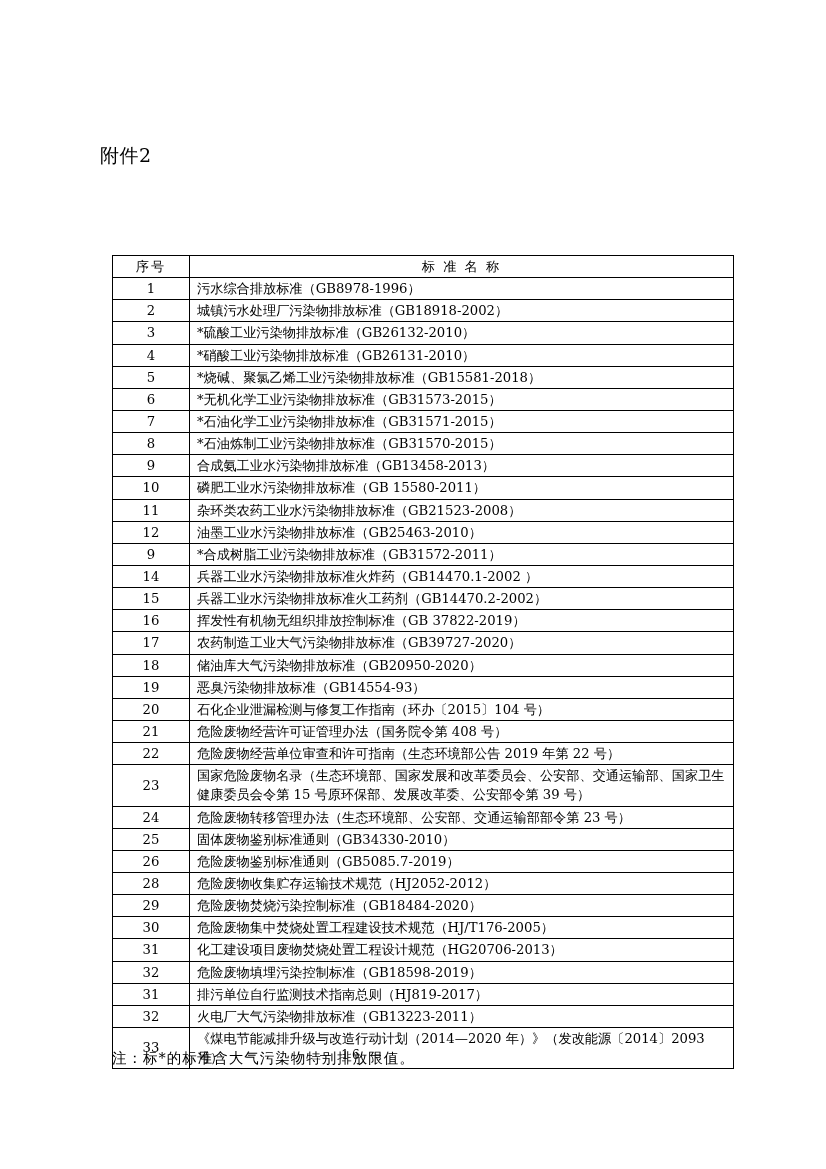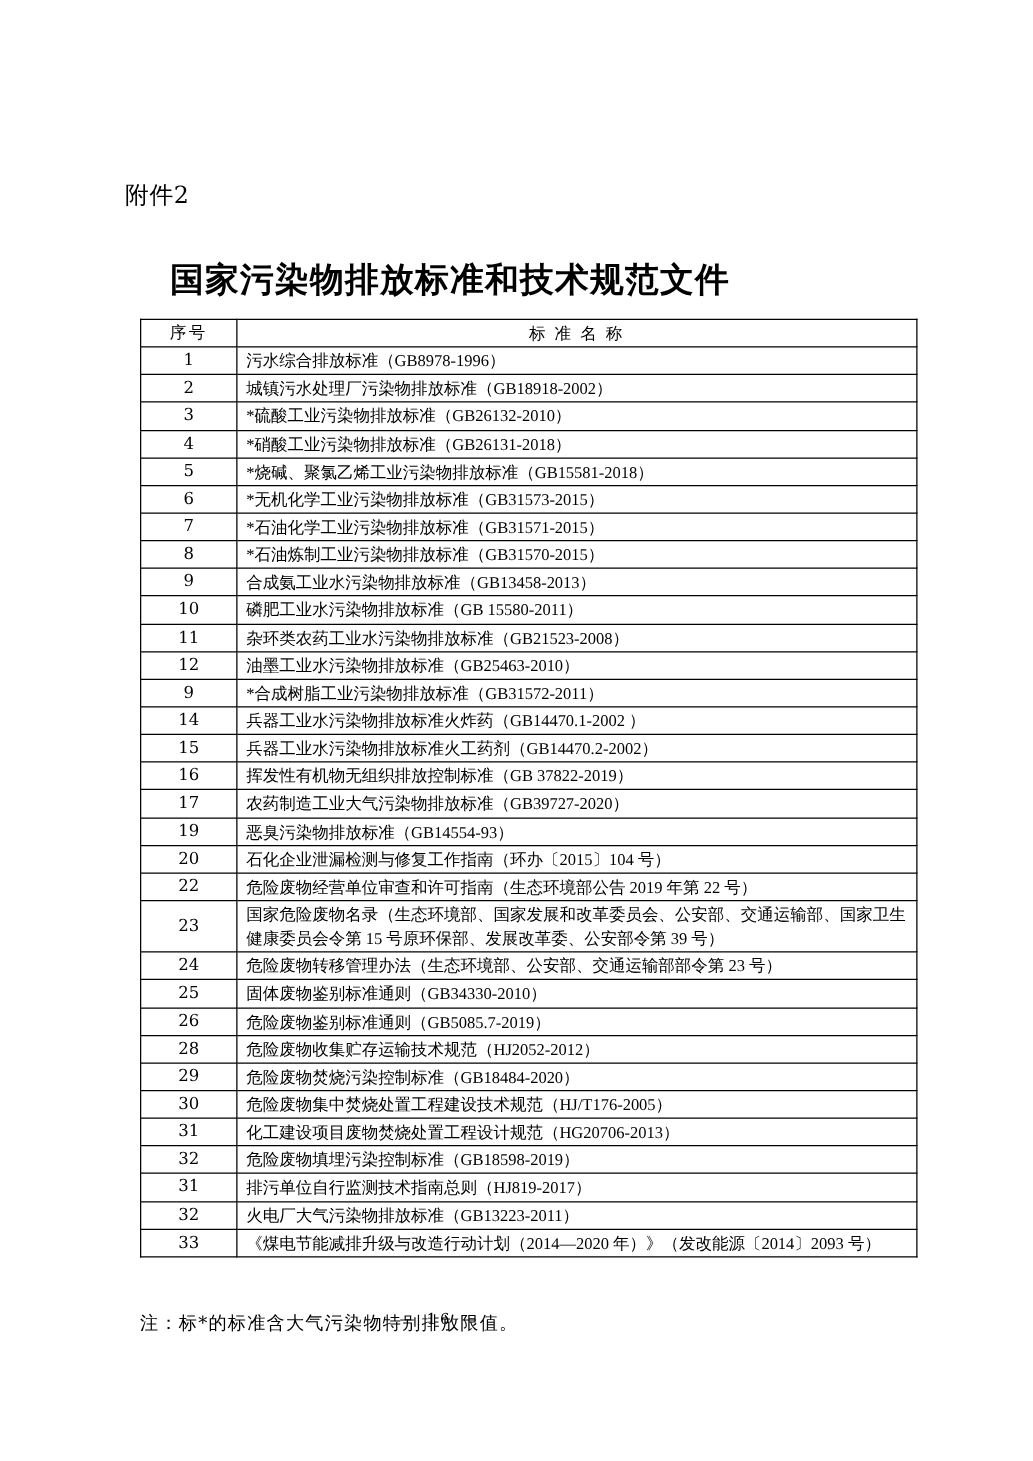--- a/index.html
+++ b/index.html
@@ -62,21 +62,20 @@
   }
   .col-no {
     width: 68px;
     text-align: center;
     margin-top: 19px;
   }
   .col-name {
     width: 535px;
     text-align: left;
     padding-left: 7px !important;
-    font-family: Liberation Serif, serif;
   }
   .note {
     position: absolute;
     left: 112px;
     top: 1002px;
     font-size: 14.5px;
     letter-spacing: 1px;
     margin-top: 47px;
   }
   .page-number {
@@ -89,21 +88,20 @@
     letter-spacing: 3px;
   }
 </style>
 </head>
 <body>
 
 <div class="page">
 
   <div class="attachment-label">附件2</div>
 
-  <div class="doc-title">国家污染物排放标准和技术规范文件</div>
 
   <table class="std-table">
     <thead>
       <tr>
         <th class="col-no">序号</th>
         <th class="col-name" style="text-align:center;padding-left:4px !important;">标 准 名 称</th>
       </tr>
     </thead>
     <tbody id="table-body">
         <tr>
@@ -113,21 +111,21 @@
         <tr>
           <td class="col-no">2</td>
           <td class="col-name">城镇污水处理厂污染物排放标准（GB18918-2002）</td>
         </tr>
         <tr>
           <td class="col-no">3</td>
           <td class="col-name">*硫酸工业污染物排放标准（GB26132-2010）</td>
         </tr>
         <tr>
           <td class="col-no">4</td>
-          <td class="col-name">*硝酸工业污染物排放标准（GB26131-2018）</td>
+          <td class="col-name">*硝酸工业污染物排放标准（GB26131-2010）</td>
         </tr>
         <tr>
           <td class="col-no">5</td>
           <td class="col-name">*烧碱、聚氯乙烯工业污染物排放标准（GB15581-2018）</td>
         </tr>
         <tr>
           <td class="col-no">6</td>
           <td class="col-name">*无机化学工业污染物排放标准（GB31573-2015）</td>
         </tr>
         <tr>
@@ -168,28 +166,36 @@
         </tr>
         <tr>
           <td class="col-no">16</td>
           <td class="col-name">挥发性有机物无组织排放控制标准（GB 37822-2019）</td>
         </tr>
         <tr>
           <td class="col-no">17</td>
           <td class="col-name">农药制造工业大气污染物排放标准（GB39727-2020）</td>
         </tr>
         <tr>
+          <td class="col-no">18</td>
+          <td class="col-name">储油库大气污染物排放标准（GB20950-2020）</td>
+        </tr>
+        <tr>
           <td class="col-no">19</td>
           <td class="col-name">恶臭污染物排放标准（GB14554-93）</td>
         </tr>
         <tr>
           <td class="col-no">20</td>
           <td class="col-name">石化企业泄漏检测与修复工作指南（环办〔2015〕104 号）</td>
         </tr>
         <tr>
+          <td class="col-no">21</td>
+          <td class="col-name">危险废物经营许可证管理办法（国务院令第 408 号）</td>
+        </tr>
+        <tr>
           <td class="col-no">22</td>
           <td class="col-name">危险废物经营单位审查和许可指南（生态环境部公告 2019 年第 22 号）</td>
         </tr>
         <tr>
           <td class="col-no">23</td>
           <td class="col-name">国家危险废物名录（生态环境部、国家发展和改革委员会、公安部、交通运输部、国家卫生健康委员会令第 15 号原环保部、发展改革委、公安部令第 39 号）</td>
         </tr>
         <tr>
           <td class="col-no">24</td>
           <td class="col-name">危险废物转移管理办法（生态环境部、公安部、交通运输部部令第 23 号）</td>

